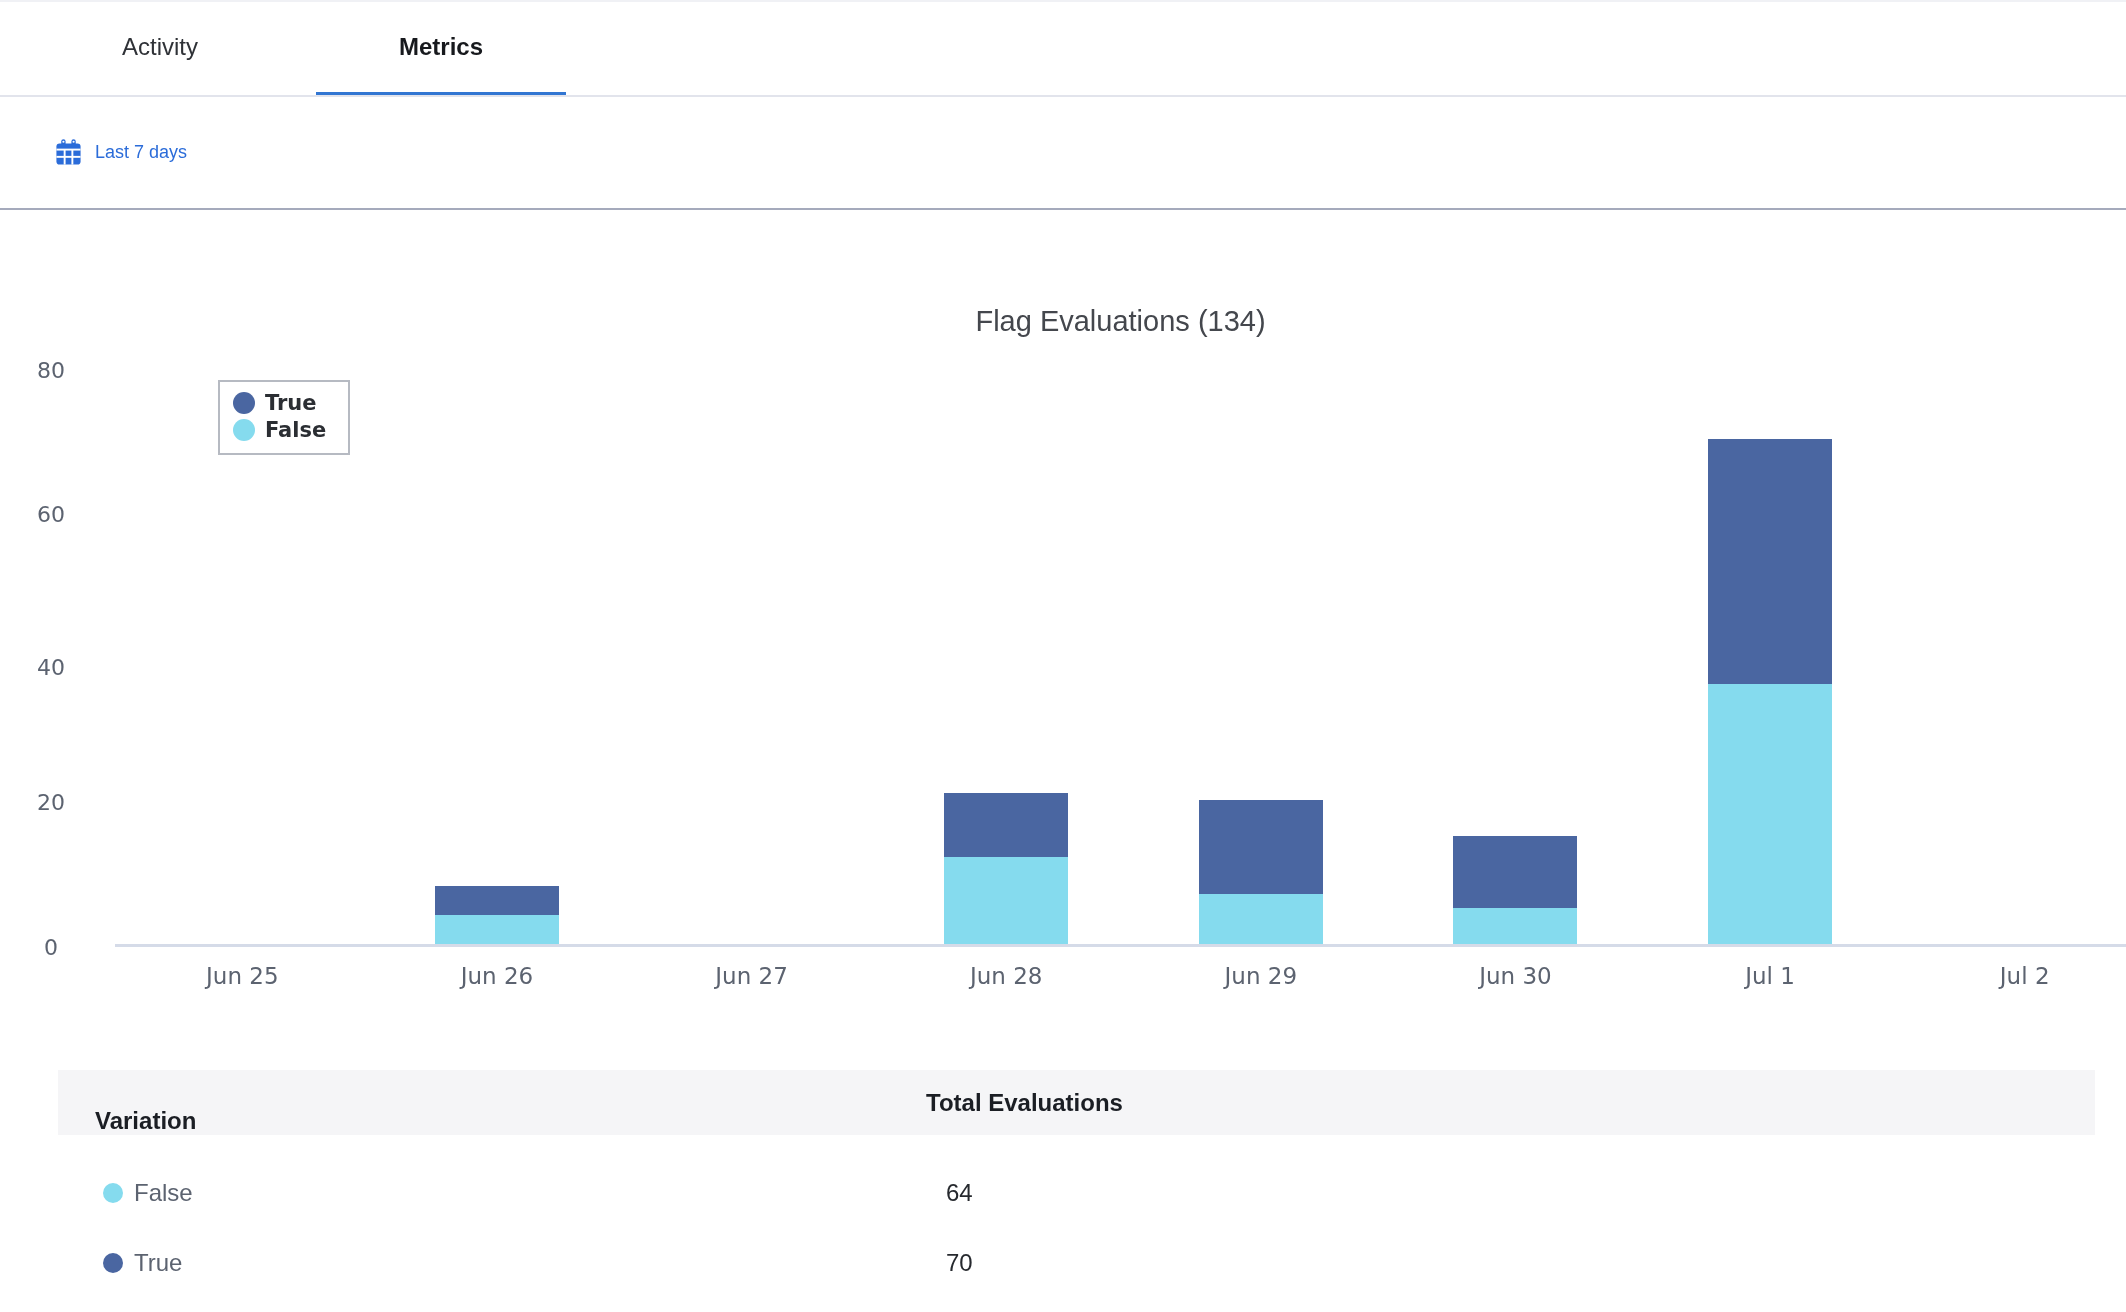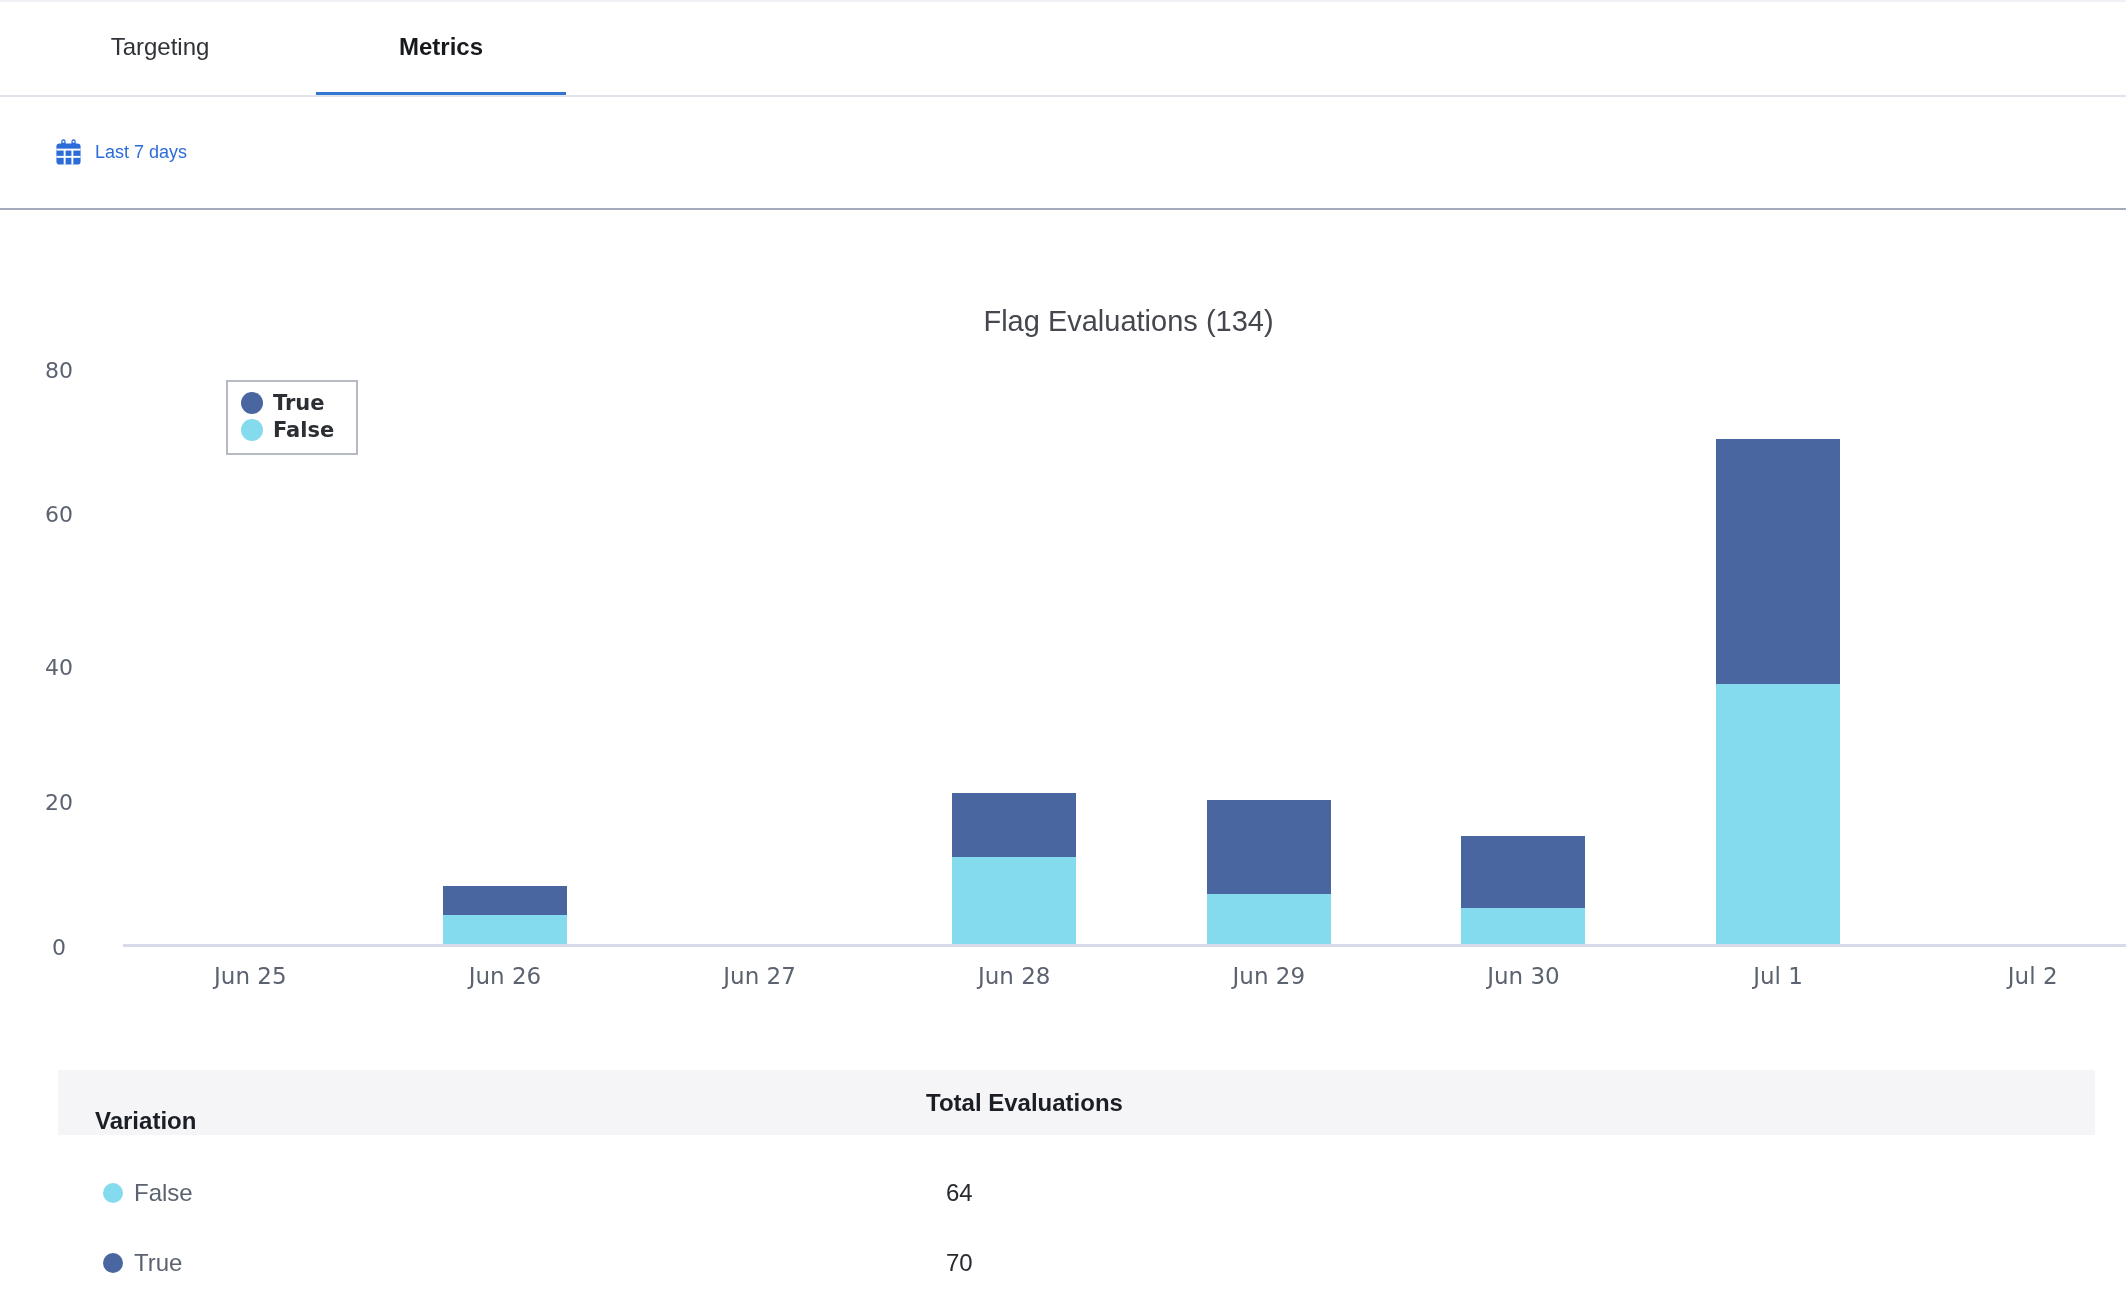--- a/index.html
+++ b/index.html
@@ -15,21 +15,21 @@
   .tab { width:250px; display:flex; align-items:center; justify-content:center;
          font-size:24px; color:#2f3237; cursor:pointer; border-bottom:3px solid transparent; }
   .tab.active { font-weight:bold; color:#17191d; border-bottom-color:#3276d2; }
 
   
   .filterbar { height:113px; border-bottom:2px solid #a5aabc; display:flex; align-items:center; padding-left:54px; }
   .daterange { display:flex; align-items:center; gap:12px; color:#2b6cd9; font-size:18px; cursor:pointer; }
   .daterange svg { display:block; }
 
   
-  .chart-section { padding-top:95px;padding-left:8px; }
+  .chart-section { padding-top:95px; }
   .chart-title { margin-left:115px; width:2011px; text-align:center; font-size:29px; color:#44474d;
                  font-family:"Liberation Sans", sans-serif; }
   .plot-wrap { position:relative; margin-top:32px; margin-left:115px; width:2037px; }
   .plot { position:relative; height:577px; border-bottom:3px solid #d5dbe8; display:flex; align-items:flex-end; }
   .slot { flex:1; height:100%; display:flex; justify-content:center; align-items:flex-end; }
   .stack { display:flex; flex-direction:column; justify-content:flex-end; width:124px; }
   .seg { width:100%; }
   .y-axis { position:absolute; left:-115px; top:0; height:577px; width:100px; }
   .ytick { position:absolute; right:14px; width:70px; text-align:center;
            font-family:"DejaVu Sans", sans-serif; font-size:22px; color:#5c6370;
@@ -52,21 +52,21 @@
   .trow { display:flex; align-items:center; height:70px; font-size:24px; }
   .tc1 { width:868px; padding-left:45px; display:flex; align-items:center; gap:11px; color:#5c6370; }
   .tdot { width:20px; height:20px; border-radius:50%; flex:0 0 auto; }
   .tc2 { flex:1; padding-left:20px; color:#26292e; }
 </style>
 </head>
 <body>
 
 <div class="tabbar">
   <div class="tab">
-    <span>Targeting</span>
+    <span>Activity</span>
   </div>
   <div class="tab active">
     <span>Metrics</span>
   </div>
 </div>
 
 <div class="filterbar">
   <div class="daterange">
     <span>
       <svg width="29" height="29" viewBox="0 0 24 24">

